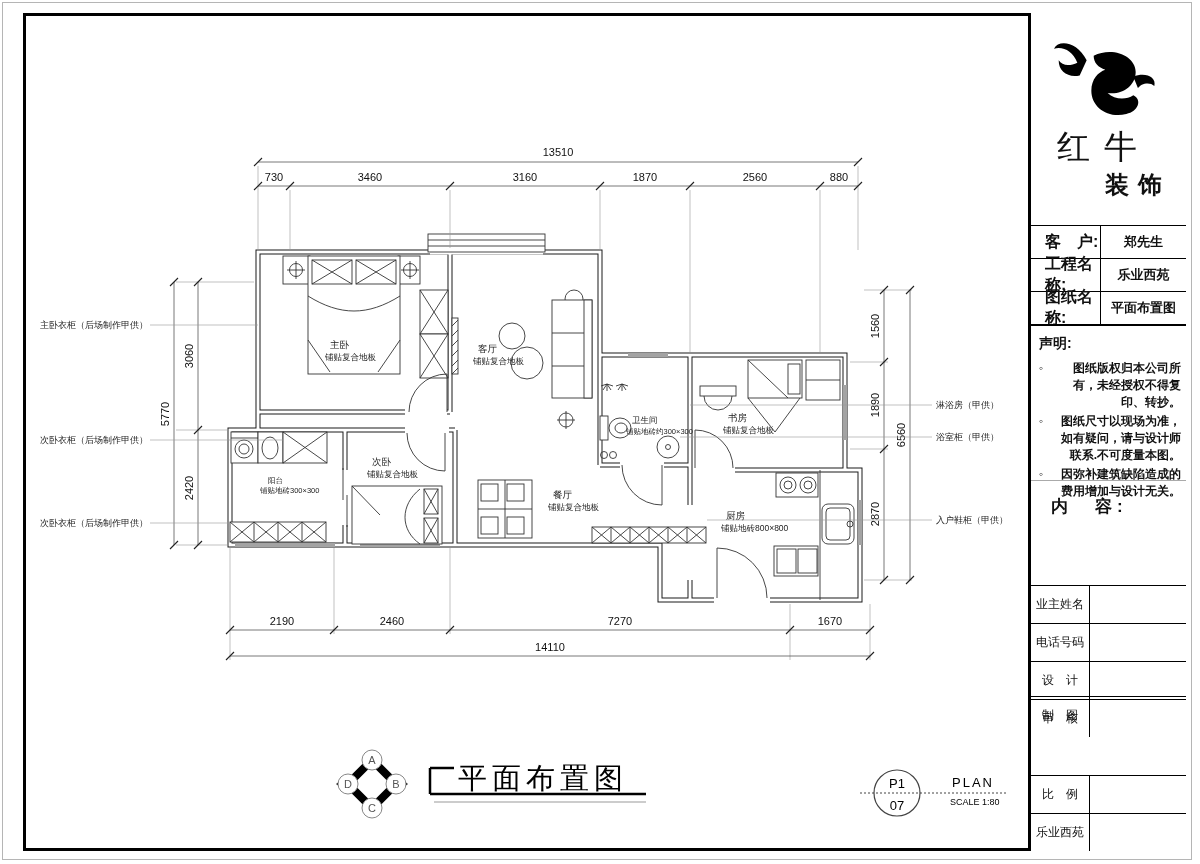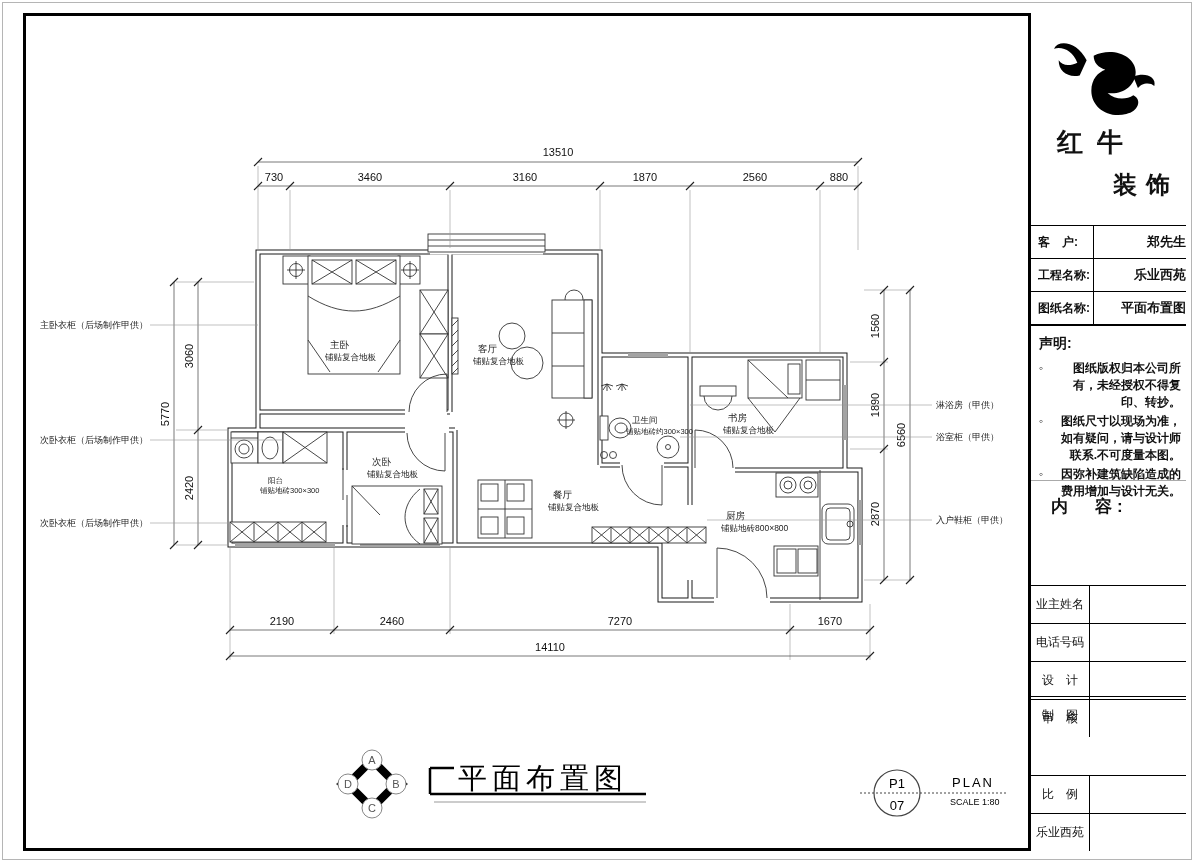--- a/index.html
+++ b/index.html
@@ -19,25 +19,25 @@
   .rlbl{font-size:9.5px;fill:#222;}
   .rlbl2{font-size:8.5px;fill:#222;}
   .rlbls{font-size:7.5px;fill:#222;}
   .callout{font-size:9px;fill:#222;}
   .ftitle{font-size:29px;letter-spacing:5px;fill:#000;}
   .stamptxt{font-size:13px;fill:#000;}
   .stampsm{font-size:9px;fill:#000;}
   
   .tb{position:absolute;left:1028px;top:13px;width:158px;height:838px;border-left:3px solid #000;box-sizing:border-box;background:#fff;}
   .tb .abs{position:absolute;box-sizing:border-box;}
-  .brand-main{font-size:26px;letter-spacing:14px;font-weight:bold;}
+  .brand-main{font-size:33px;letter-spacing:14px;font-weight:normal;}
   .brand-sub{font-size:24px;letter-spacing:9px;font-weight:bold;}
   .fld{left:0;width:100%;height:33px;border-top:1px solid #000;display:flex;align-items:center;}
-  .fld .lab{width:55px;padding-left:7px;font-size:12px;font-weight:bold;flex:none;border-right:1px solid #000;height:100%;display:flex;align-items:center;}
-  .fld .val{flex:1;text-align:right;font-size:13px;font-weight:bold;}
+  .fld .lab{width:55px;padding-left:14px;font-size:16px;font-weight:bold;flex:none;border-right:1px solid #000;height:100%;display:flex;align-items:center;}
+  .fld .val{flex:1;text-align:center;font-size:13px;font-weight:bold;}
   .decl{left:0;width:100%;top:311px;height:156px;border-top:2px solid #000;padding:8px 5px 0 8px;font-size:12px;line-height:1.42;}
   .decl .dtitle{font-size:14px;font-weight:bold;margin-bottom:6px;}
   .decl .item{position:relative;padding-left:11px;font-weight:bold;margin-bottom:2px;text-align:right;}
   .decl .item::before{content:"◦";position:absolute;left:0;top:0;}
   .lightline{left:0;top:467px;width:100%;border-top:1px solid #aaa;height:0;}
   .content-label{left:12px;top:470px;width:100%;padding:12px 8px;font-size:17px;font-weight:bold;letter-spacing:5px;}
   .srow{left:0;width:100%;height:38px;border-top:1px solid #000;display:flex;align-items:center;}
   .srow .lab{width:58px;flex:none;font-size:12px;border-right:1px solid #000;height:100%;display:flex;align-items:center;justify-content:center;}
   .srow .val{flex:1;}
 </style>
@@ -310,21 +310,21 @@
   </g>
 </svg>
 
 <div class="tb">
   <svg class="abs" style="left:20px;top:24px" width="118" height="84" viewBox="0 0 100 72">
     <path fill="#000" d="M30,20 C22,4 6,2 2,10 C10,8 18,12 22,22 C16,25 9,25 6,20 C6,30 14,35 24,33 Z
       M36,16 C52,8 72,16 72,30 C72,42 60,50 48,48 C54,54 64,54 70,50 C78,54 74,64 64,66 C48,70 34,60 34,46 C34,36 40,30 46,28 C40,26 36,22 36,16 Z
       M70,34 C80,30 90,34 88,42 C84,38 76,40 74,44 Z"></path>
   </svg>
   <div class="abs brand-main" style="left:26px;top:112px">红牛</div>
-  <div class="abs brand-sub" style="left:82px;top:156px">装饰</div>
+  <div class="abs brand-sub" style="left:74px;top:156px">装饰</div>
 
   <div class="abs fld" style="top:212px">
     <div class="lab">客　户:</div>
     <div class="val">郑先生</div>
   </div>
   <div class="abs fld" style="top:245px">
     <div class="lab">工程名称:</div>
     <div class="val">乐业西苑</div>
   </div>
   <div class="abs fld" style="top:278px">

